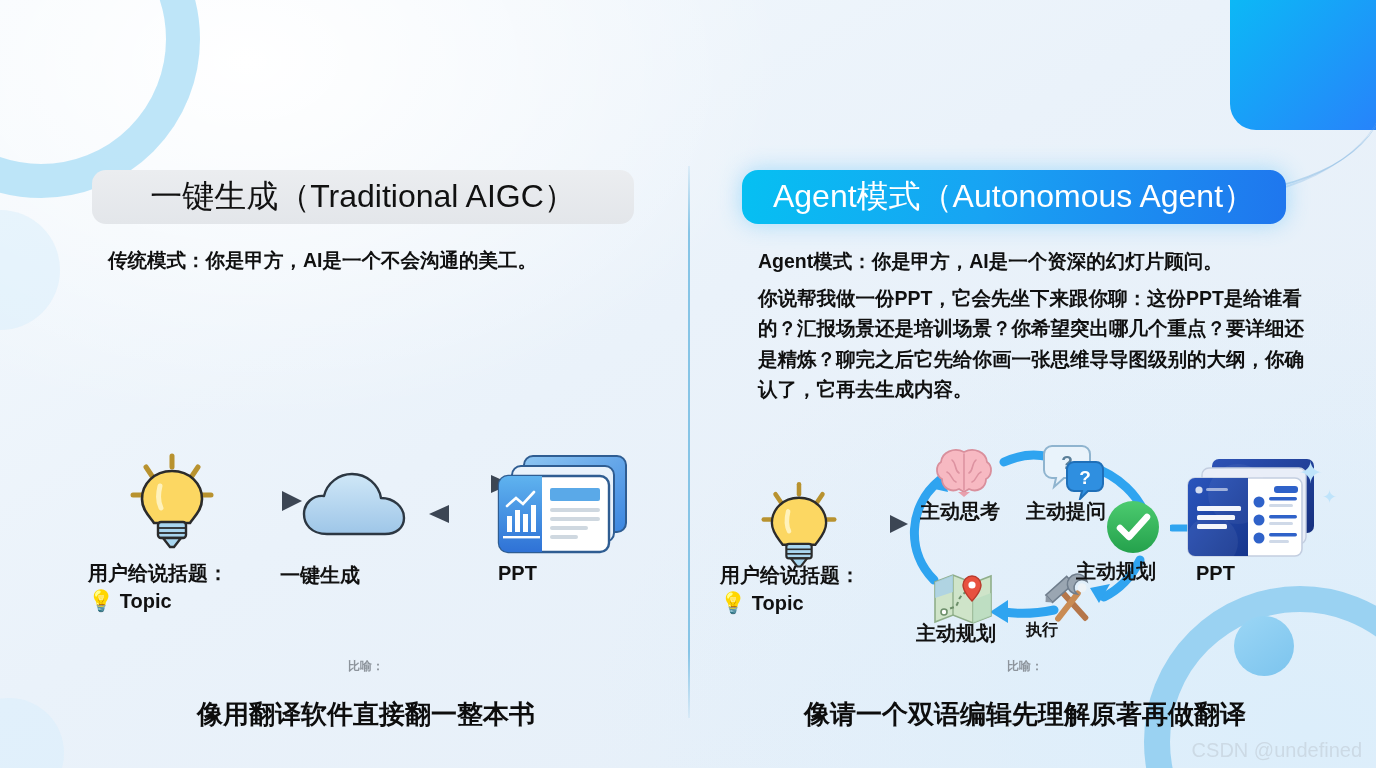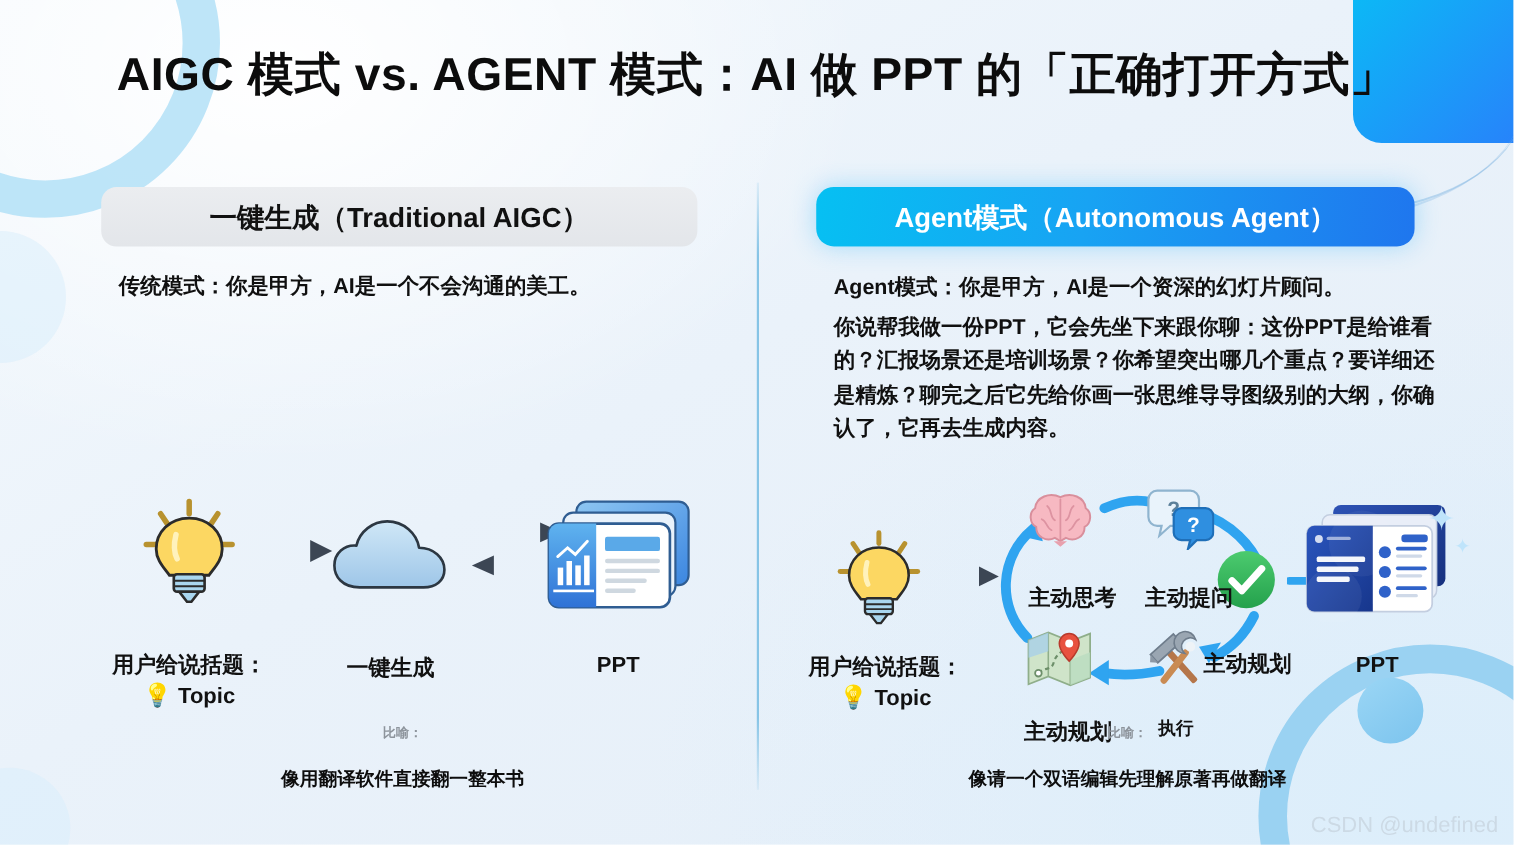--- a/index.html
+++ b/index.html
@@ -73,50 +73,49 @@
   }
 
   
   .col{position:absolute;top:170px;width:548px;}
   .col-left{left:92px;}
   .col-right{left:742px;width:566px;}
 
   .pill{
     box-sizing:border-box;height:54px;border-radius:14px;
     display:flex;align-items:center;justify-content:center;
-    font-size:25px;font-weight:bold;white-space:nowrap;
+    font-size:32px;font-weight:normal;white-space:nowrap;
   }
   .pill-left{
     width:542px;
     background:linear-gradient(180deg,#ebedf0,#e3e6ea);
     color:#111;
   }
   .pill-right{
     width:544px;border-radius:16px;
     background:linear-gradient(100deg,#06c0f2 0%,#18a3f3 45%,#1f76ee 100%);
     color:#ffffff;
     box-shadow:0 0 22px rgba(80,190,250,.45);
   }
 
   .body-text{margin-top:22px;color:#101010;font-weight:bold;}
   .body-text p{margin:0 0 7px 16px;font-size:19.5px;line-height:1.52;}
   .col-right .body-text p{font-size:19.5px;line-height:1.55;}
 
   
   .diagram{position:absolute;}
   .flowlabel{
-    position:absolute;text-align:center;font-weight:bold;color:#111;
+    position:absolute;font-weight:bold;color:#111;
     white-space:nowrap;
-    margin-top:32px;
   }
 
   
   .caption{position:absolute;text-align:center;width:100%;}
   .caption .lead{font-size:12px;color:#8d949c;font-weight:bold;margin-bottom:22px;}
-  .caption .main{font-size:17px;color:#0d0d0d;font-weight:bold;white-space:nowrap;}
+  .caption .main{font-size:26px;color:#0d0d0d;font-weight:bold;white-space:nowrap;}
 
   
   .watermark{
     position:absolute;right:14px;bottom:6px;
     font-size:20px;color:#ccd9e4;opacity:.95;white-space:nowrap;
   }
   svg{display:block;}
 </style>
 </head>
 <body>
@@ -125,21 +124,20 @@
 
   <div class="deco ring-tl"></div>
   <div class="deco blob-tl"></div>
   <div class="deco rect-tr"></div>
   <div class="deco swoosh-tr"></div>
   <div class="deco swoosh-tr2"></div>
   <div class="deco arc-br"></div>
   <div class="deco dot-br"></div>
   <div class="deco dot-bl"></div>
 
-  <div class="title">AIGC 模式 vs. AGENT 模式：AI 做 PPT 的「正确打开方式」</div>
 
   <div class="divider"></div>
 
   <div class="col col-left">
 
     <div class="pill pill-left">一键生成（Traditional AIGC）</div>
 
     <div class="body-text">
       <p>传统模式：你是甲方，AI是一个不会沟通的美工。</p>
     </div>

